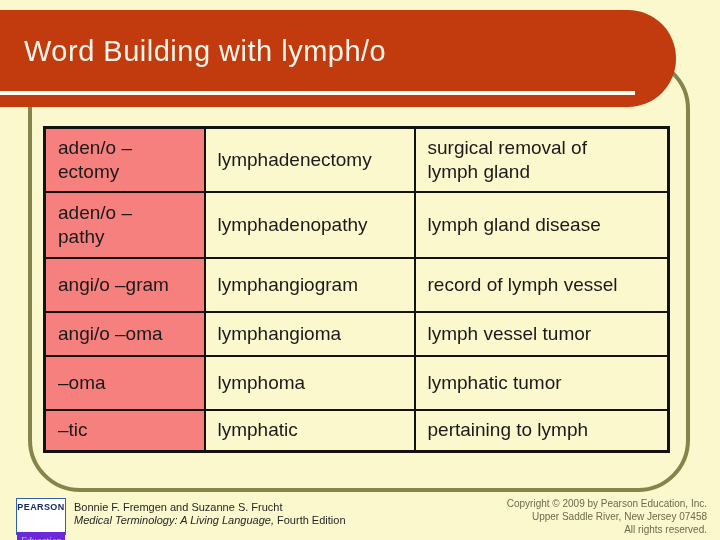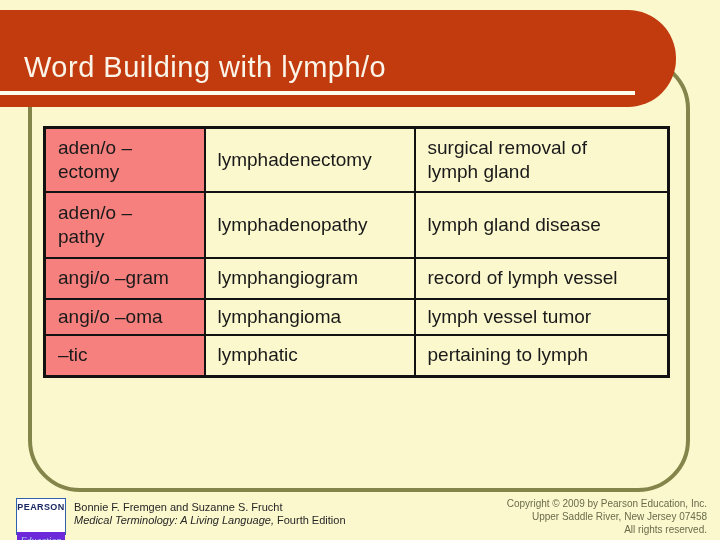--- a/index.html
+++ b/index.html
@@ -33,21 +33,21 @@
     z-index: 2;
   }
   .banner-underline {
     position: absolute;
     left: 0; top: 81px;
     width: 635px; height: 4px;
     background: #FFFFF0;
   }
   .title {
     position: absolute;
-    left: 24px; top: 40px;
+    left: 24px; top: 24px;
     font-size: 29px;
     line-height: 34px;
     color: #FAF5E8;
     letter-spacing: 0.5px;
     white-space: nowrap;
   }
 
   
   .vocab {
     position: absolute;
@@ -67,22 +67,22 @@
     color: #1A1A1A;
     white-space: pre-line;
     background: #FBF8CE;
   }
   .vocab td.wordpart { background: #F5807E; }
   .vocab col.c1 { width: 160px; }
   .vocab col.c2 { width: 210px; }
   .vocab col.c3 { width: 254px; }
   .vocab tr.tall  { height: 64px; }
   .vocab tr.tall2 { height: 66px; }
-  .vocab tr.short { height: 41px; margin-left: 12px; }
-  .vocab tr.short2{ height: 36px; }
+  .vocab tr.short { height: 54px; margin-left: 12px; }
+  .vocab tr.short2{ height: 44px; }
   .vocab tr.short3{ height: 42px; }
 
   
   .logo {
     position: absolute;
     left: 16px; top: 498px;
     width: 50px; height: 37px;
     border: 1px solid #2E62AE;
     z-index: 4;
   }
@@ -158,20 +158,25 @@
     <tr class="short">
       <td class="wordpart">angi/o –gram</td>
       <td>lymphangiogram</td>
       <td>record of lymph vessel</td>
     </tr>
     <tr class="short2">
       <td class="wordpart">angi/o –oma</td>
       <td>lymphangioma</td>
       <td>lymph vessel tumor</td>
     </tr>
+    <tr class="short">
+      <td class="wordpart">–oma</td>
+      <td>lymphoma</td>
+      <td>lymphatic tumor</td>
+    </tr>
     <tr class="short3">
       <td class="wordpart">–tic</td>
       <td>lymphatic</td>
       <td>pertaining to lymph</td>
     </tr>
   </tbody>
 </table>
 
 <div class="logo">
   <div class="logo-top">PEARSON</div>

